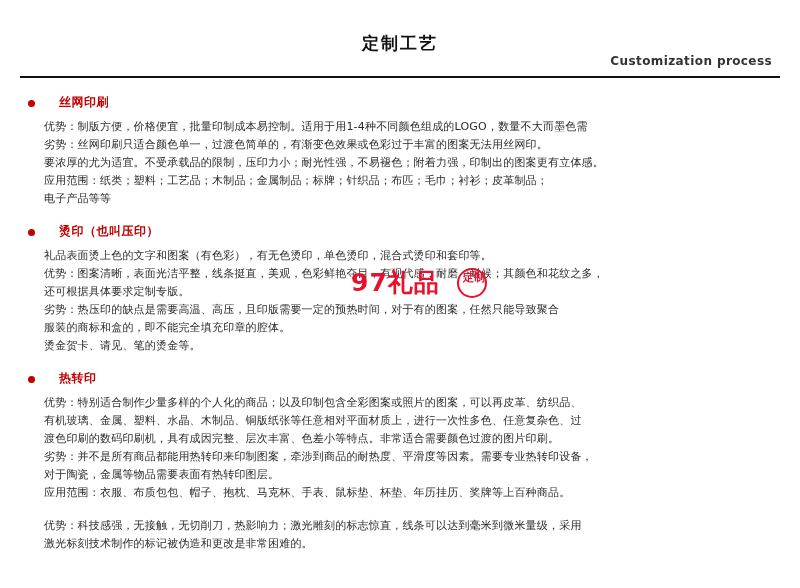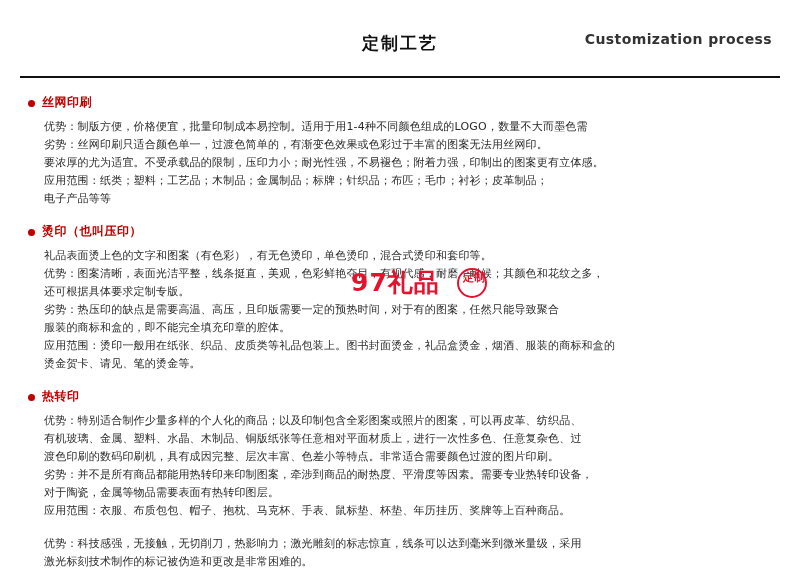--- a/index.html
+++ b/index.html
@@ -31,40 +31,40 @@
     text-align: center;
     font-size: 17px;
     font-weight: bold;
     color: #111111;
     letter-spacing: 2px;
     padding-top: 32px;
   }
   .sub-title {
     position: absolute;
     right: 8px;
-    top: 31px;
-    font-size: 14px;
+    top: 54px;
+    font-size: 12px;
     font-weight: bold;
     color: #333333;
     letter-spacing: 0.4px;
   }
   .rule {
     height: 2px;
     background: #111111;
     margin: 10px 0 0 0;
   }
   
   .section {
     margin-top: 16px;
     padding-left: 8px;
   }
   .section-head {
     display: flex;
     align-items: center;
-    gap: 7px;
+    gap: 24px;
     margin-bottom: 7px;
   }
   .bullet {
     width: 7px;
     height: 7px;
     border-radius: 50%;
     background: #c00000;
     flex: 0 0 auto;
     margin-top: 1px;
   }
@@ -142,21 +142,20 @@
   <div class="section">
     <div class="section-head">
       <span class="bullet"></span>
       <span class="section-title">烫印（也叫压印）</span>
     </div>
     <p class="para">礼品表面烫上色的文字和图案（有色彩），有无色烫印，单色烫印，混合式烫印和套印等。</p>
     <p class="para">优势：图案清晰，表面光洁平整，线条挺直，美观，色彩鲜艳夺目，有现代感；耐磨，耐候；其颜色和花纹之多，</p>
     <p class="para">还可根据具体要求定制专版。</p>
     <p class="para">劣势：热压印的缺点是需要高温、高压，且印版需要一定的预热时间，对于有的图案，任然只能导致聚合</p>
     <p class="para">服装的商标和盒的，即不能完全填充印章的腔体。</p>
-    <p class="para">应用范围：烫印一般用在纸张、织品、皮质类等礼品包装上。图书封面烫金，礼品盒烫金，烟酒、服装的商标和盒的</p>
     <p class="para">烫金贺卡、请见、笔的烫金等。</p>
   </div>
 
   <div class="section">
     <div class="section-head">
       <span class="bullet"></span>
       <span class="section-title">热转印</span>
     </div>
     <p class="para">优势：特别适合制作少量多样的个人化的商品；以及印制包含全彩图案或照片的图案，可以再皮革、纺织品、</p>
     <p class="para">有机玻璃、金属、塑料、水晶、木制品、铜版纸张等任意相对平面材质上，进行一次性多色、任意复杂色、过</p>

